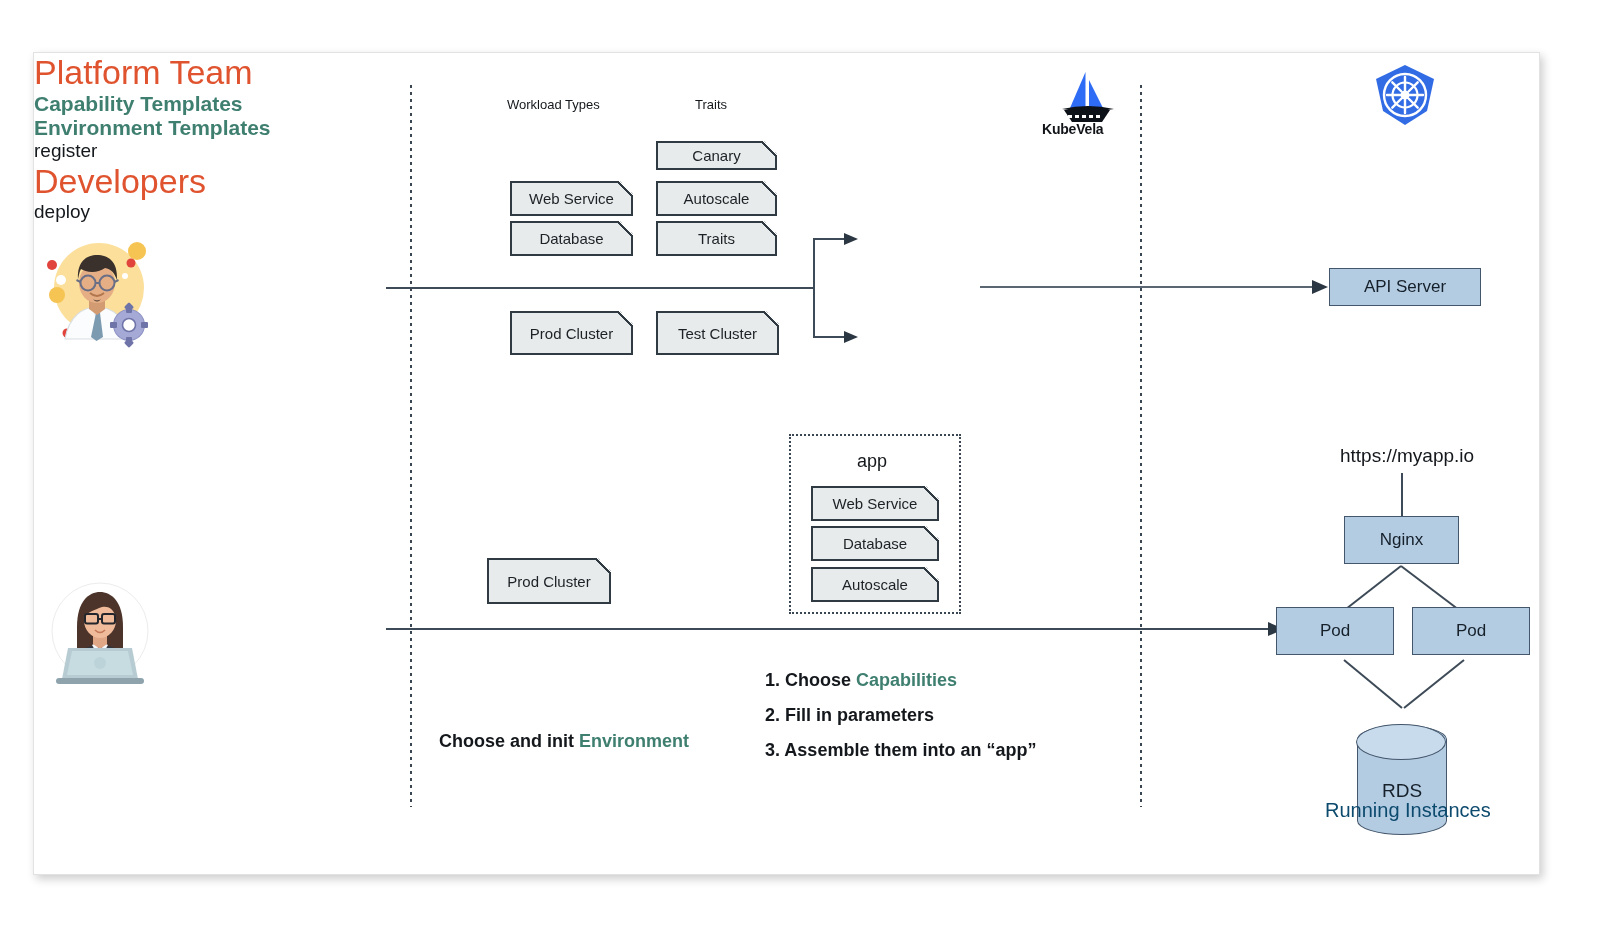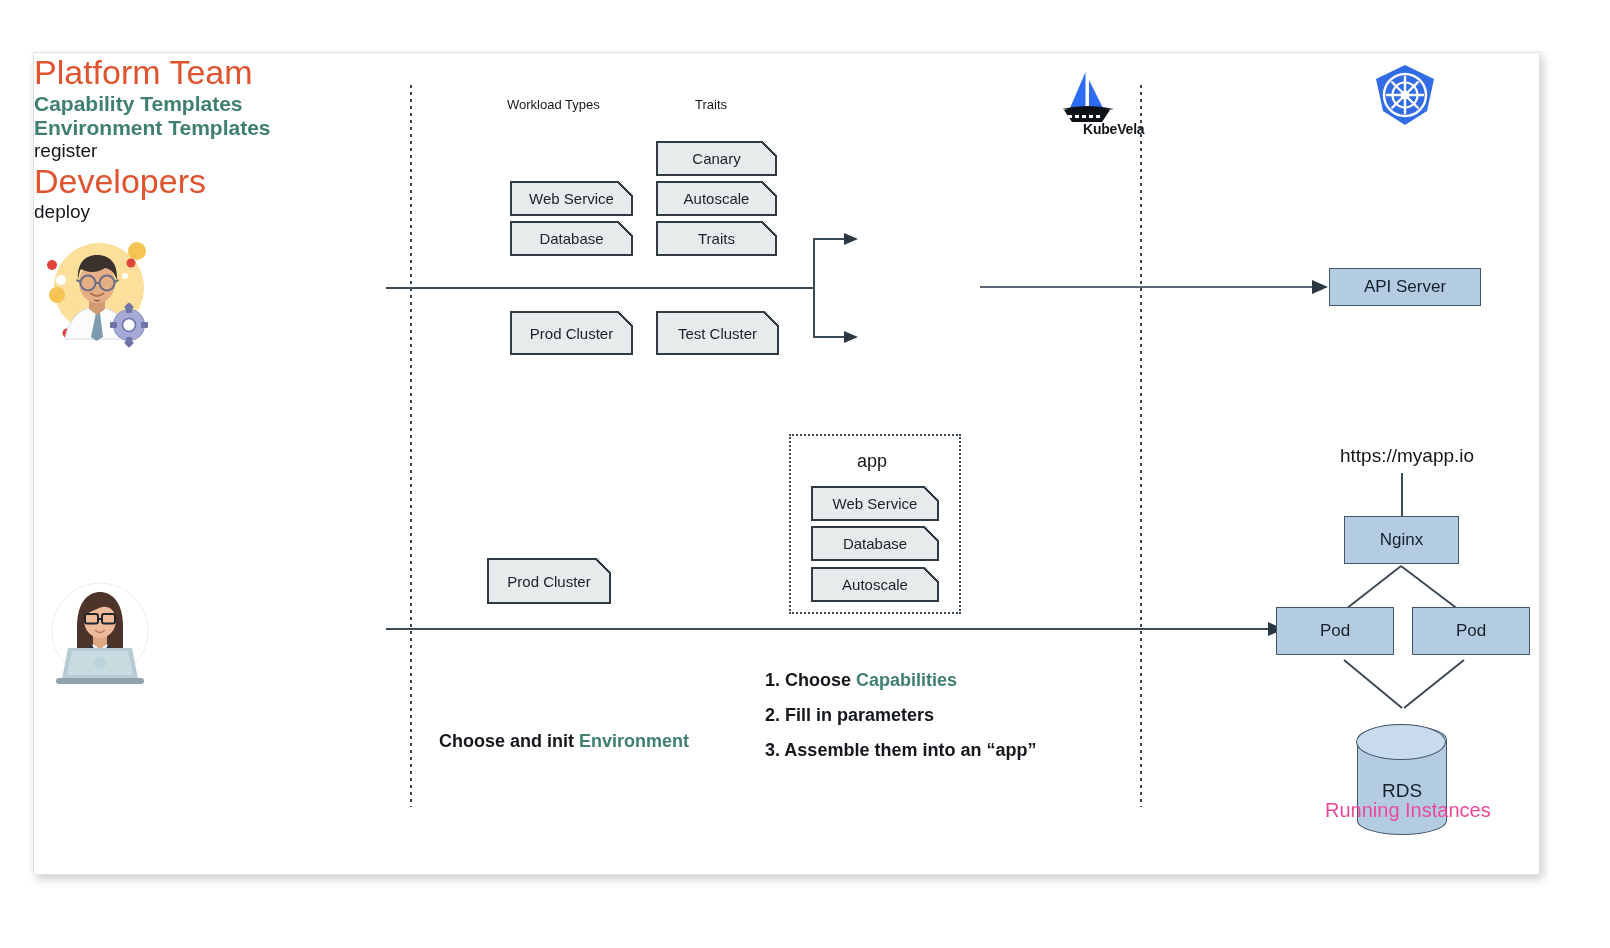--- a/index.html
+++ b/index.html
@@ -146,21 +146,21 @@
   }
   .kubevela-word {
     position: absolute;
     font-size: 14px;
     font-weight: bold;
     letter-spacing: -0.2px;
     color: #111418;
     white-space: nowrap;
   }
   .urltext { position: absolute; font-size: 19px; color: #14181c; white-space: nowrap; }
-  .running { position: absolute; font-size: 20px; color: #ec4899; white-space: nowrap; }
+  .running { position: absolute; font-size: 20px; color: #0c4a6e; white-space: nowrap; }
   .apptitle { position: absolute; font-size: 18px; color: #14181c; white-space: nowrap; }
 
   svg { display: block; overflow: visible; }
 </style>
 </head>
 <body>
 
 <div id="stage">
   <div id="card">
 
@@ -230,21 +230,21 @@
 
     <div class="tmpl-label" style="left:838px; top:175px;">Capability Templates</div>
     <div class="tmpl-label" style="left:838px; top:268px;">Environment Templates</div>
 
     <div class="lbl colhead" style="left:473px; top:44px;">Workload Types</div>
     <div class="lbl colhead" style="left:661px; top:44px;">Traits</div>
 
     <div class="note" style="left:476px; top:128px; width:123px; height:35px;">Web Service</div>
     <div class="note" style="left:476px; top:168px; width:123px; height:35px;">Database</div>
 
-    <div class="note" style="left:622px; top:88px; width:121px; height:35px;">Canary</div>
+    <div class="note" style="left:622px; top:88px; width:121px; height:29px;">Canary</div>
     <div class="note" style="left:622px; top:128px; width:121px; height:35px;">Autoscale</div>
     <div class="note" style="left:622px; top:168px; width:121px; height:35px;">Traits</div>
 
     <div class="note" style="left:476px; top:258px; width:123px; height:44px;">Prod Cluster</div>
     <div class="note" style="left:622px; top:258px; width:123px; height:44px;">Test Cluster</div>
 
     <div class="edge-label" style="left:1129px; top:200px;">register</div>
     <div class="abs" style="left:946px; top:226px; width:350px; height:16px;">
       <svg width="350" height="16" viewBox="0 0 350 16">
         <path d="M0 8 H334" stroke="#5a6672" stroke-width="2" fill="none"></path>
@@ -254,21 +254,21 @@
 
     <div class="abs" style="left:1024px; top:15px; width:60px; height:62px;">
       <svg width="60" height="62" viewBox="0 0 60 62" aria-hidden="true">
         <path d="M27.5 4 L27.5 40 L12 40 Z" fill="#2f6cf6"></path>
         <path d="M31 12 L31 40 L45 40 Z" fill="#2f6cf6"></path>
         <path d="M6 42 H52 L44 54 H14 Z" fill="#0d1118"></path>
         <path d="M10 47 h4 v3 h-4 z M17 47 h4 v3 h-4 z M24 47 h4 v3 h-4 z M31 47 h4 v3 h-4 z M38 47 h4 v3 h-4 z" fill="#ffffff"></path>
         <path d="M4 41 q26 -6 52 0 q-26 5 -52 0 z" fill="#0d1118"></path>
       </svg>
     </div>
-    <div class="kubevela-word" style="left:1008px; top:68px;margin-left:41px;">KubeVela</div>
+    <div class="kubevela-word" style="left:1008px; top:68px;">KubeVela</div>
 
     <div class="abs" style="left:1335px; top:10px; width:72px; height:72px;">
       <svg width="72" height="72" viewBox="0 0 72 72" aria-hidden="true">
         <path d="M36 2 L65 16 L58 48 L36 62 L14 48 L7 16 Z" fill="#326ce5"></path>
         <g fill="none" stroke="#ffffff" stroke-width="2.4" stroke-linecap="round">
           <circle cx="36" cy="32" r="21"></circle>
           <circle cx="36" cy="32" r="4.6" fill="#ffffff" stroke="none"></circle>
           <path d="M36 14 V27 M36 37 V50"></path>
           <path d="M18 32 H31 M41 32 H54"></path>
           <path d="M23.3 19.3 L32.5 28.5 M39.5 35.5 L48.7 44.7"></path>

